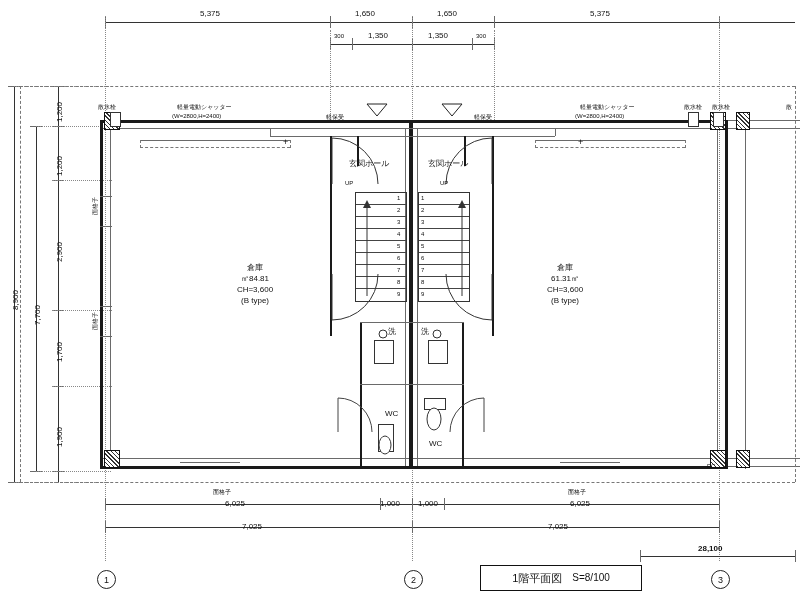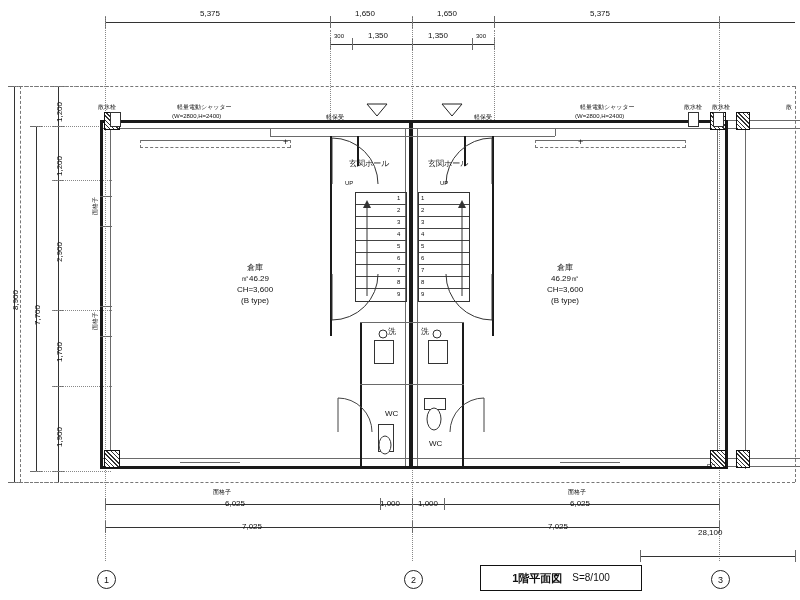--- a/index.html
+++ b/index.html
@@ -301,28 +301,28 @@
     <path d="M2,2 A34,34 0 0,1 36,36" fill="none" stroke="#444" stroke-width="1"></path>
     <line x1="2" y1="2" x2="2" y2="36" stroke="#444" stroke-width="1"></line>
   </svg>
   <svg style="position:absolute;left:446px;top:396px;" width="40" height="40">
     <path d="M38,2 A34,34 0 0,0 4,36" fill="none" stroke="#444" stroke-width="1"></path>
     <line x1="38" y1="2" x2="38" y2="36" stroke="#444" stroke-width="1"></line>
   </svg>
 
   <div class="room" style="left:210px;top:262px;width:90px;">
     <div>倉庫</div>
-    <div>㎡46.29</div>
+    <div>㎡84.81</div>
     <div>CH=3,600</div>
     <div>(B type)</div>
   </div>
 
   <div class="room" style="left:520px;top:262px;width:90px;">
     <div>倉庫</div>
-    <div>46.29㎡</div>
+    <div>61.31㎡</div>
     <div>CH=3,600</div>
     <div>(B type)</div>
   </div>
 
   <div class="txt s6 rot" style="left:92px;top:215px;">面格子</div>
   <div class="txt s6 rot" style="left:92px;top:330px;">面格子</div>
 
   <div class="ln h thin" style="left:100px;top:196px;width:12px;"></div>
   <div class="ln h thin" style="left:100px;top:226px;width:12px;"></div>
   <div class="ln h thin" style="left:100px;top:306px;width:12px;"></div>
@@ -346,33 +346,33 @@
   <div class="txt s8" style="left:418px;top:500px;">1,000</div>
   <div class="txt s8" style="left:570px;top:500px;">6,025</div>
 
   <div class="dimline" style="left:105px;top:527px;width:614px;"></div>
   <div class="ln v thin" style="left:105px;top:521px;height:12px;"></div>
   <div class="ln v thin" style="left:412px;top:521px;height:12px;"></div>
   <div class="ln v thin" style="left:719px;top:521px;height:12px;"></div>
   <div class="txt s8" style="left:242px;top:523px;">7,025</div>
   <div class="txt s8" style="left:548px;top:523px;">7,025</div>
 
-  <div class="txt s8" style="left:698px;top:529px;">28,100</div>
+  <div class="txt s8" style="left:698px;top:545px;font-weight:bold;">28,100</div>
   <div class="dimline" style="left:640px;top:556px;width:155px;"></div>
   <div class="ln v thin" style="left:640px;top:550px;height:12px;"></div>
   <div class="ln v thin" style="left:795px;top:550px;height:12px;"></div>
 
   <div class="circlabel" style="left:97px;top:570px;">
     <span>1</span>
   </div>
   <div class="circlabel" style="left:404px;top:570px;">
     <span>2</span>
   </div>
   <div class="circlabel" style="left:711px;top:570px;">
     <span>3</span>
   </div>
 
   <div class="titlebox" style="left:480px;top:565px;width:160px;height:24px;">
-    <span class="txt s11" style="position:static;font-weight:bold;">1階平面図</span>
+    <span class="txt s11" style="position:static;font-weight:normal;">1階平面図</span>
     <span class="txt s10" style="position:static;">S=8/100</span>
   </div>
 
 </div>
 
 </body></html>

